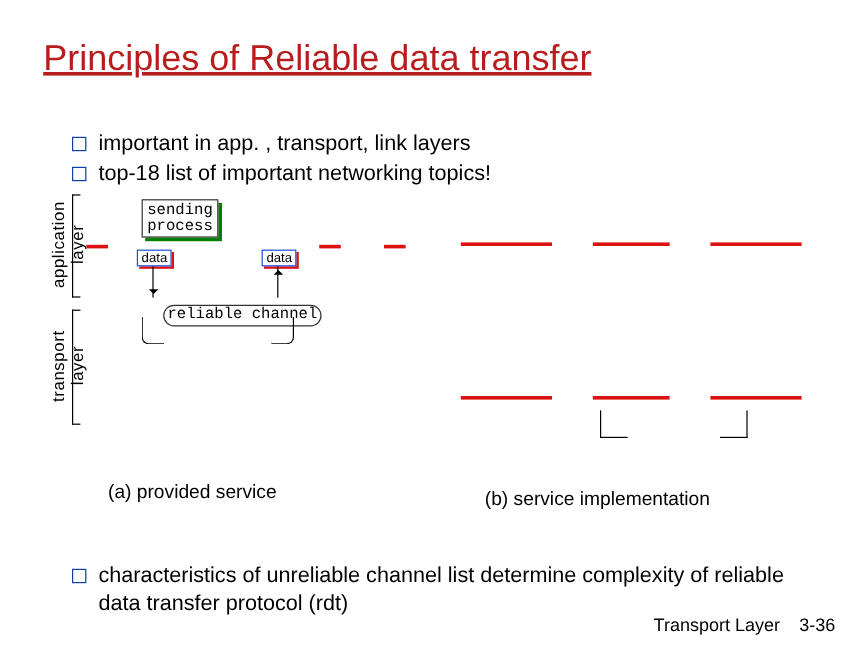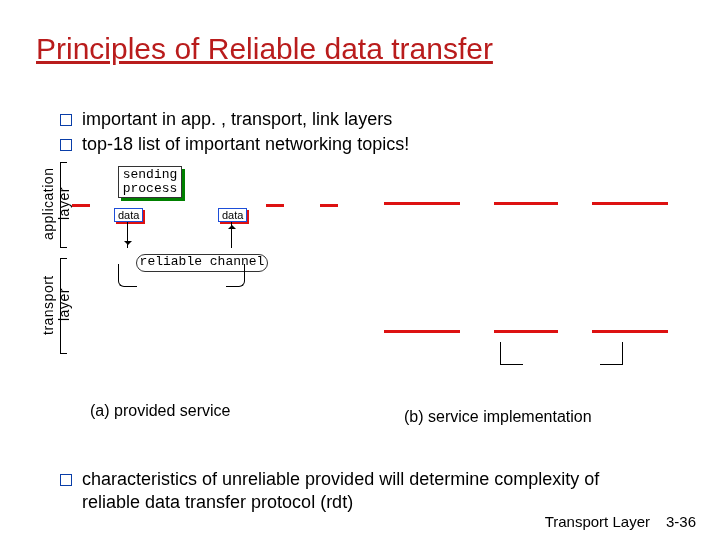--- a/index.html
+++ b/index.html
@@ -219,20 +219,20 @@
   <div class="hook-b l hkb-1"></div>
   <div class="hook-b r hkb-2"></div>
 
   <div class="caption caption-a">(a) provided service</div>
   <div class="caption caption-b">(b) service implementation</div>
 </div>
 
 <div class="bullets lower" style="position:absolute; top:430px; width:600px;">
   <div class="bullet-row">
     <span class="bullet-box"></span>
-    <span class="bullet-text">characteristics of unreliable provided will determine complexity of reliable data transfer protocol (rdt)</span>
+    <span class="bullet-text">characteristics of unreliable channel list determine complexity of reliable data transfer protocol (rdt)</span>
   </div>
 </div>
 
 <div class="footer">
   <span>Transport Layer</span>
   <span>3-36</span>
 </div>
 
 </body></html>

